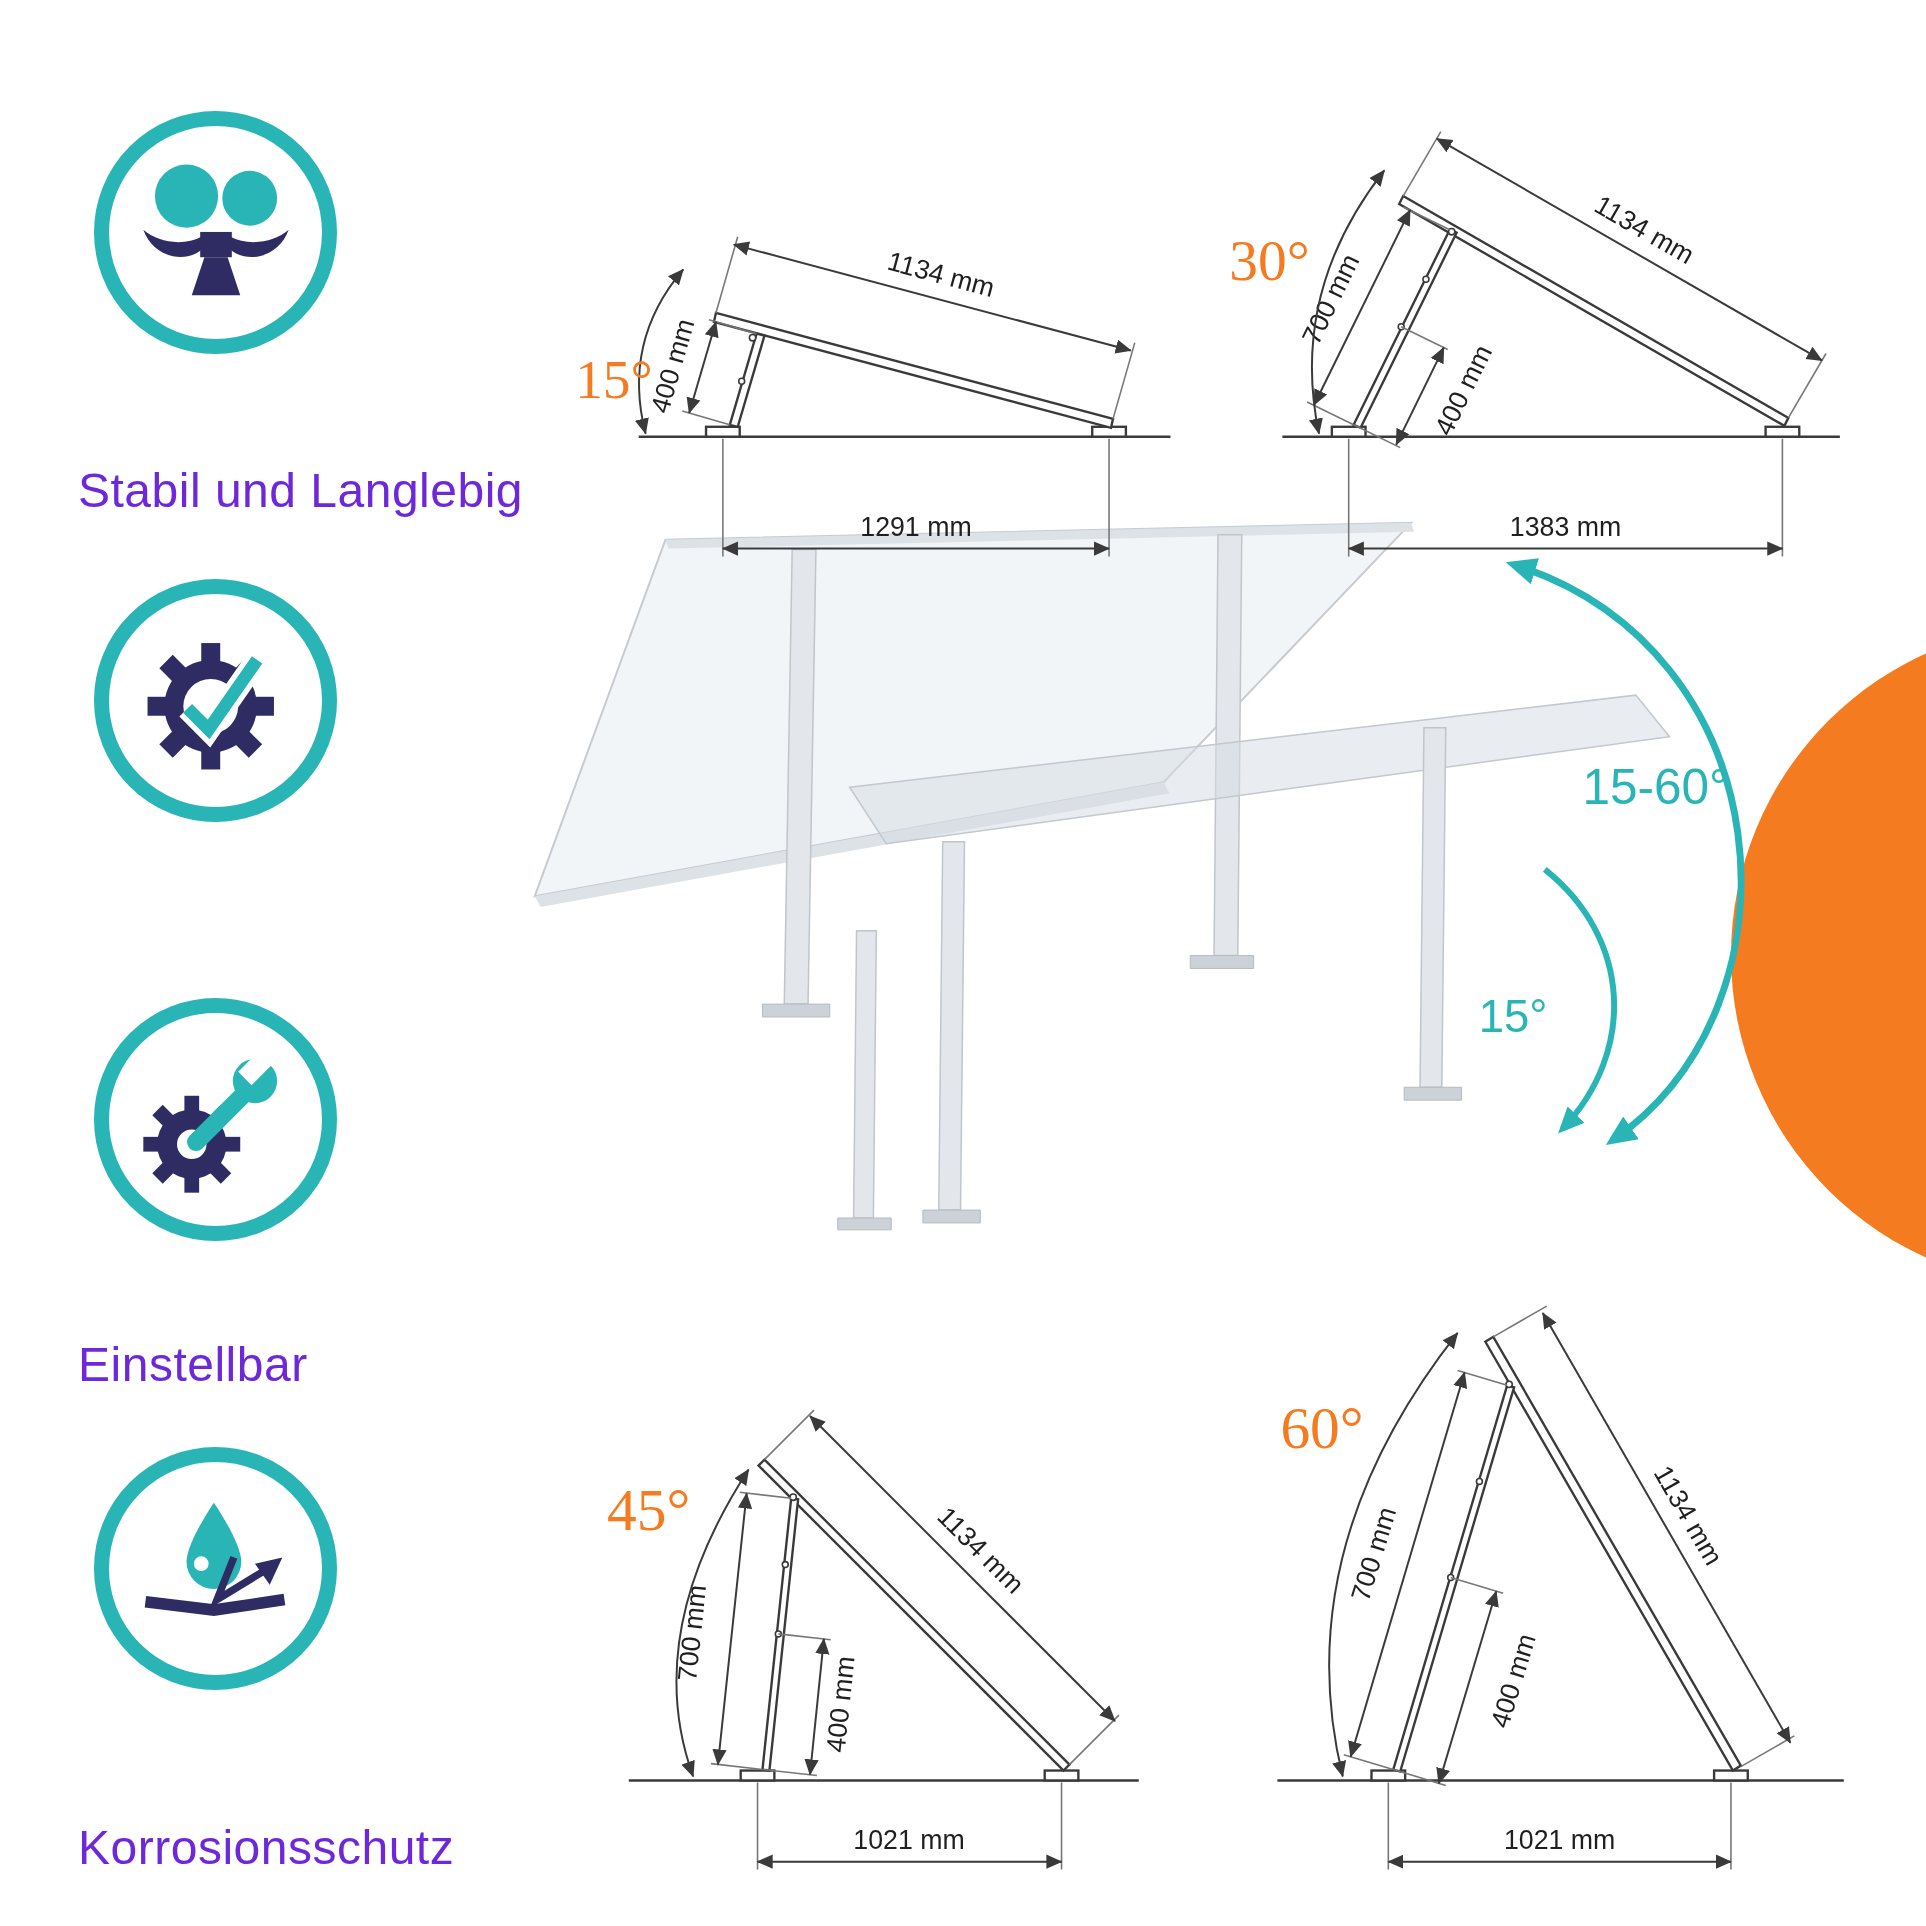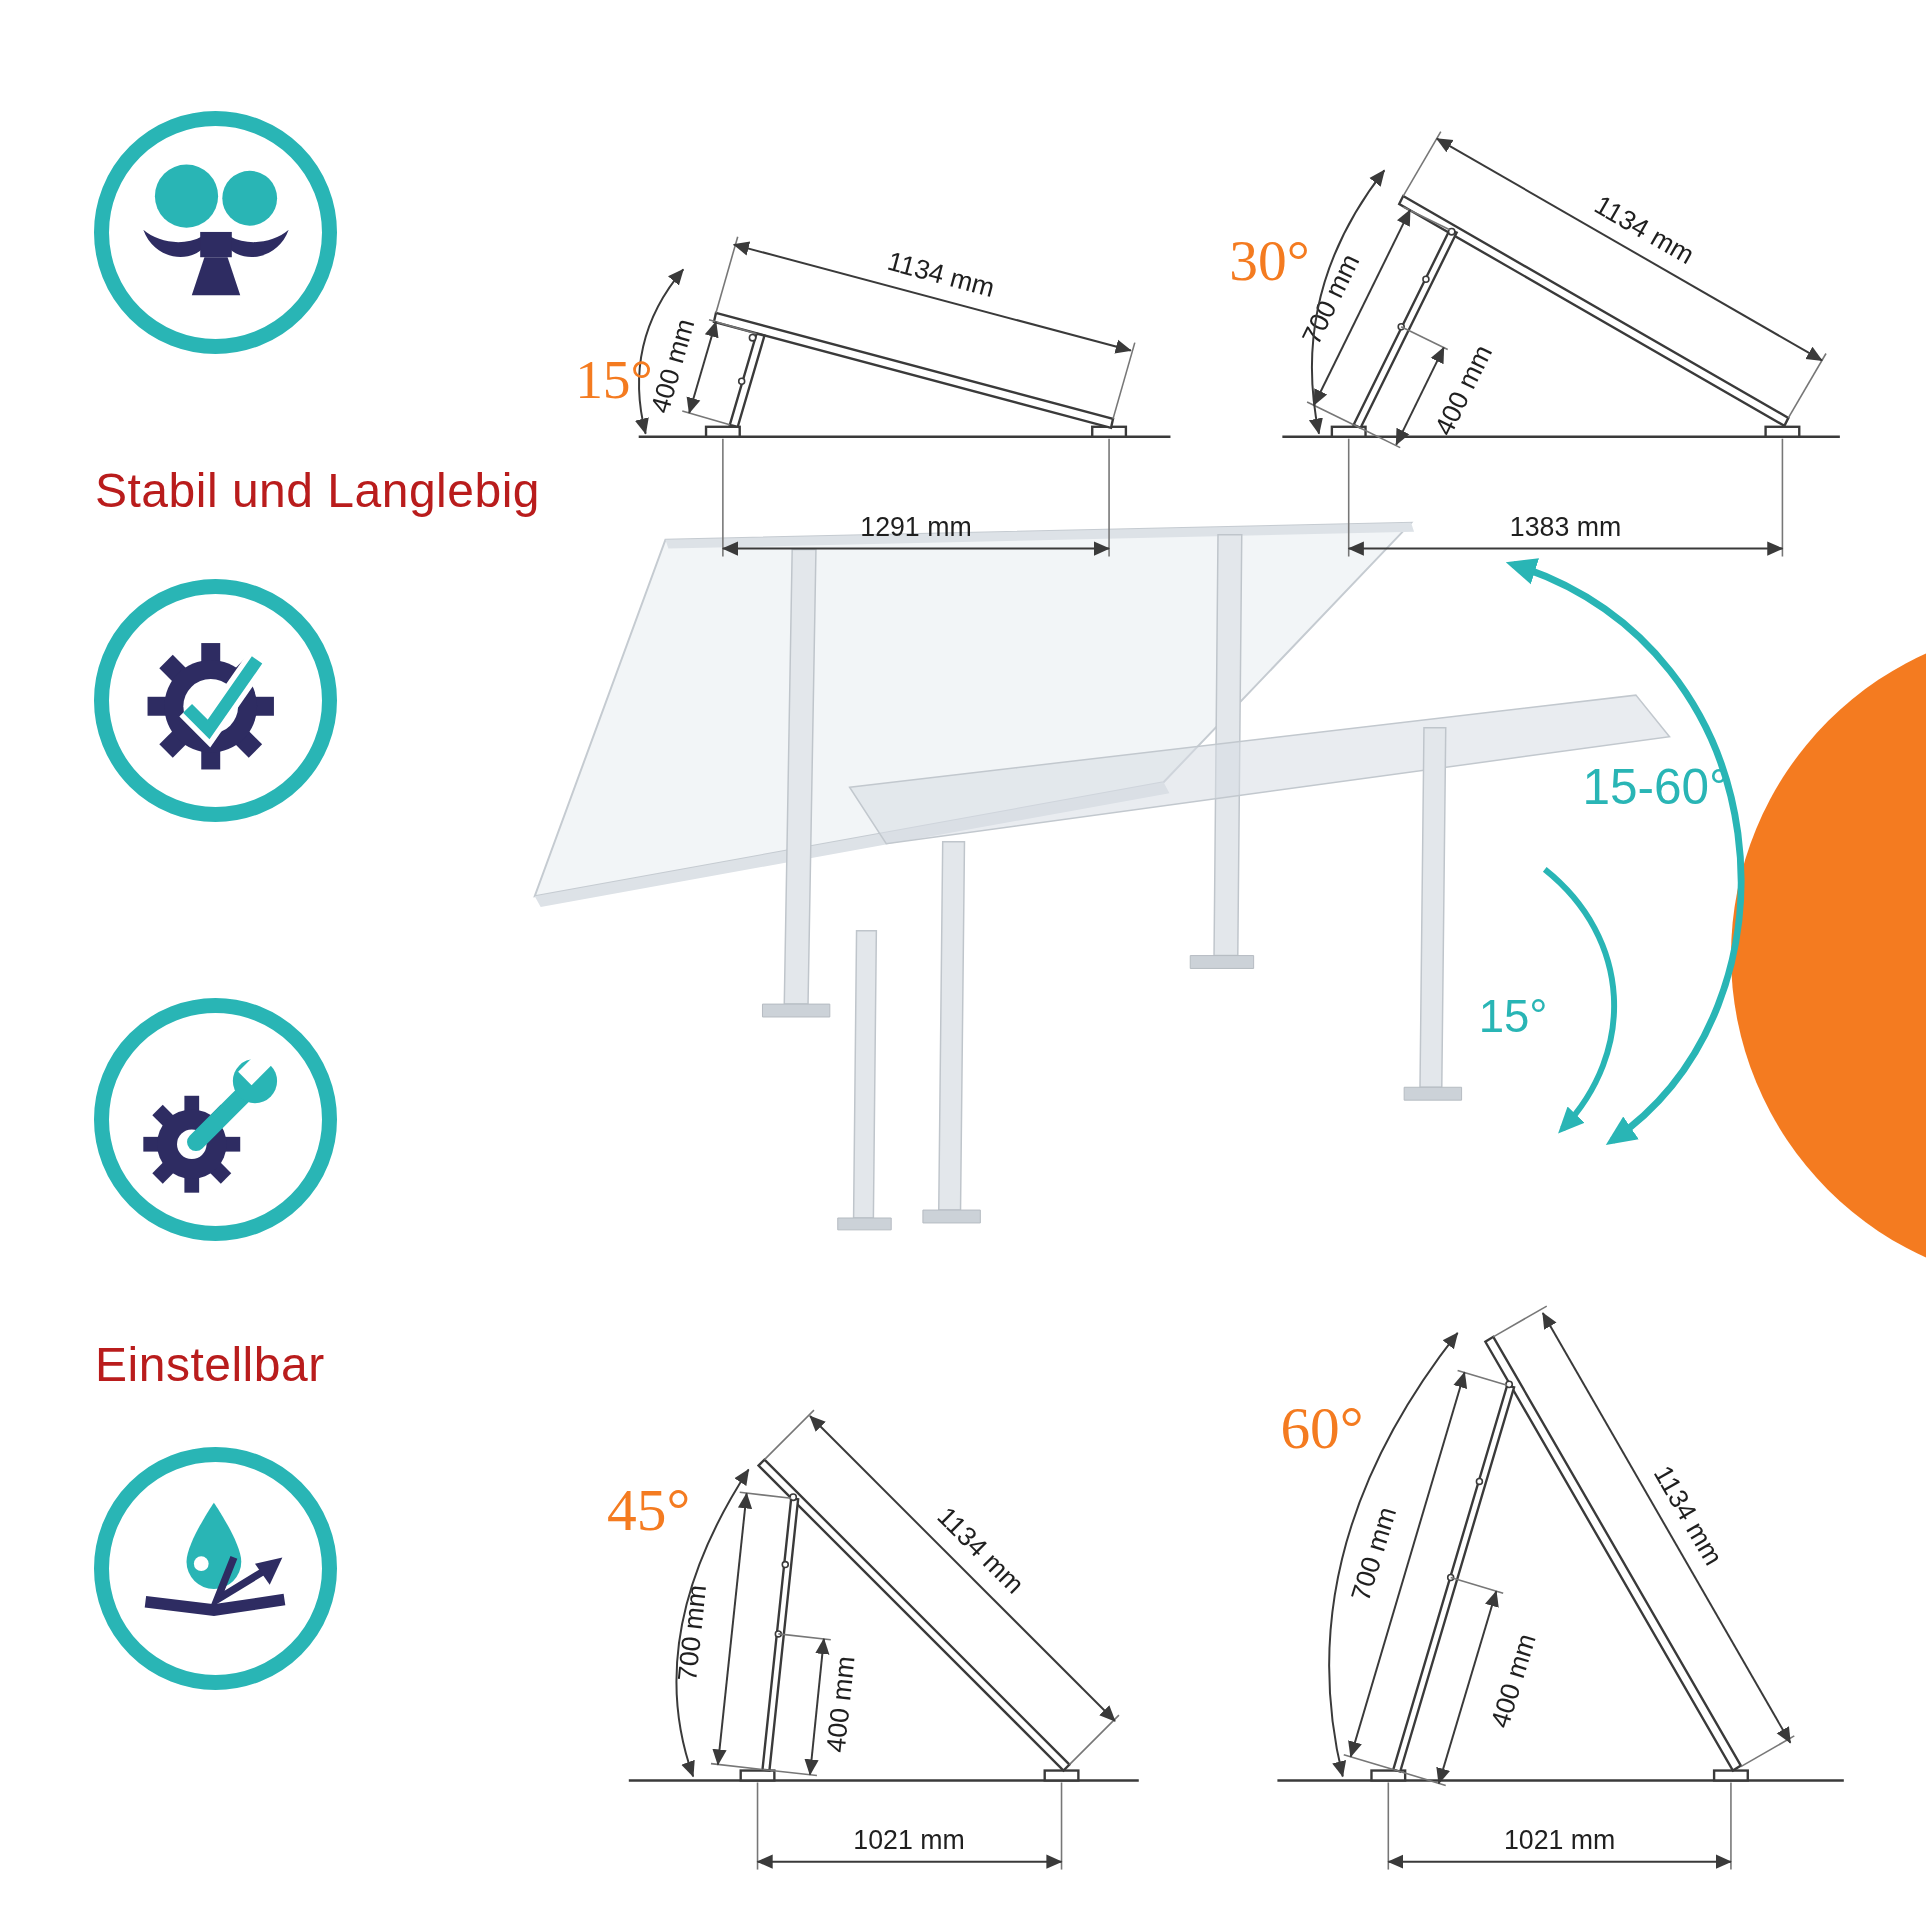--- a/index.html
+++ b/index.html
@@ -2,21 +2,21 @@
 <html style="--teal: #29b5b5; --navy: #2e2c62; --orange: #f47b20;"><head>
 <meta charset="utf-8">
 <style>
   :root{ --teal:#29b5b5; --navy:#2e2c62; --orange:#f47b20; --ink:#1f1f1f; }
   *{margin:0;padding:0;box-sizing:border-box}
   html,body{width:1927px;height:1927px;background:#fff;font-family:"Liberation Sans",sans-serif;}
   .canvas{position:absolute;left:0;top:0;width:1927px;height:1927px;overflow:hidden;background:#fff;}
   .orange-disc{position:absolute;left:1731px;top:624px;width:663px;height:663px;border-radius:50%;background:var(--orange);}
   .feature-circle{position:absolute;left:94px;width:243px;height:243px;border:15px solid var(--teal);
     border-radius:50%;background:#fff;display:flex;align-items:center;justify-content:center;}
-  .feature-label{position:absolute;left:95px;font-size:48px;color:#b91c1c;white-space:nowrap;letter-spacing:0.5px;}
+  .feature-label{position:absolute;left:78px;font-size:48px;color:#6d28d9;white-space:nowrap;letter-spacing:0.5px;}
   svg.scene{position:absolute;left:0;top:0;}
   .teal-fill{fill:var(--teal);} .navy-fill{fill:var(--navy);}
   .teal-stroke{stroke:var(--teal);} .navy-stroke{stroke:var(--navy);}
   .dim{font-size:27px;fill:var(--ink);font-family:"Liberation Sans",sans-serif;}
   .angle{font-family:"Liberation Serif",serif;fill:var(--orange);}
   .teal-label{fill:var(--teal);font-size:50px;font-family:"Liberation Sans",sans-serif;}
   .dimline{stroke:#3a3a3a;stroke-width:2;fill:none;}
   .extline{stroke:#777;stroke-width:1.6;fill:none;}
   .bar{fill:#fff;stroke:#3a3a3a;stroke-width:2.4;}
   .ground{stroke:#3a3a3a;stroke-width:2.6;}
@@ -90,20 +90,21 @@
 
   <div class="feature-circle" style="top:1447px">
     <svg width="158" height="158" viewBox="0 0 150 150">
       <path class="teal-fill" d="M73,12 C73,12 47,50 47,68 a26,26 0 0 0 52,0 C99,50 73,12 73,12 Z"></path>
       <circle cx="61" cy="70" r="7" fill="#fff"></circle>
       <path class="navy-stroke" d="M8,106 L73,114 L140,104" stroke-width="11" fill="none"></path>
       <path class="navy-stroke" d="M92,64 L76,104 L122,76" stroke-width="7" fill="none"></path>
       <polygon class="navy-fill" points="138,64 112,70 126,90"></polygon>
     </svg>
   </div>
+  <div class="feature-label" style="top:1820px">Korrosionsschutz</div>
 
   <svg class="scene" width="1927" height="1927" viewBox="0 0 1946 1946">
     <defs>
       <marker id="mA" viewBox="0 0 10 10" refX="8.5" refY="5" markerWidth="9" markerHeight="9" orient="auto-start-reverse">
         <path d="M0,1 L9,5 L0,9 Z" fill="#3a3a3a"></path>
       </marker>
       <marker id="mT" viewBox="0 0 10 10" refX="7.5" refY="5" markerWidth="4.4" markerHeight="4.4" orient="auto-start-reverse">
         <path d="M0,0.5 L10,5 L0,9.5 Z" class="teal-fill"></path>
       </marker>
     </defs>

